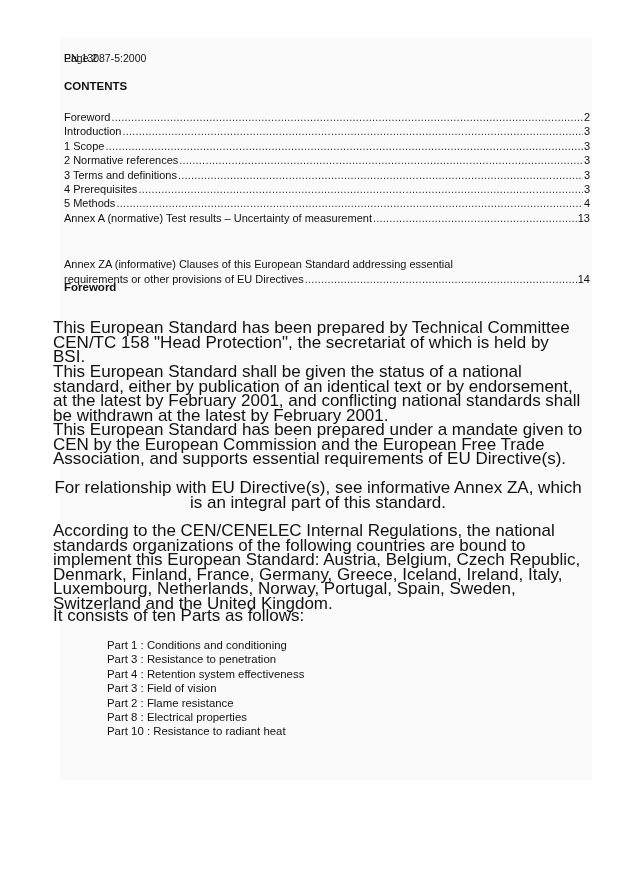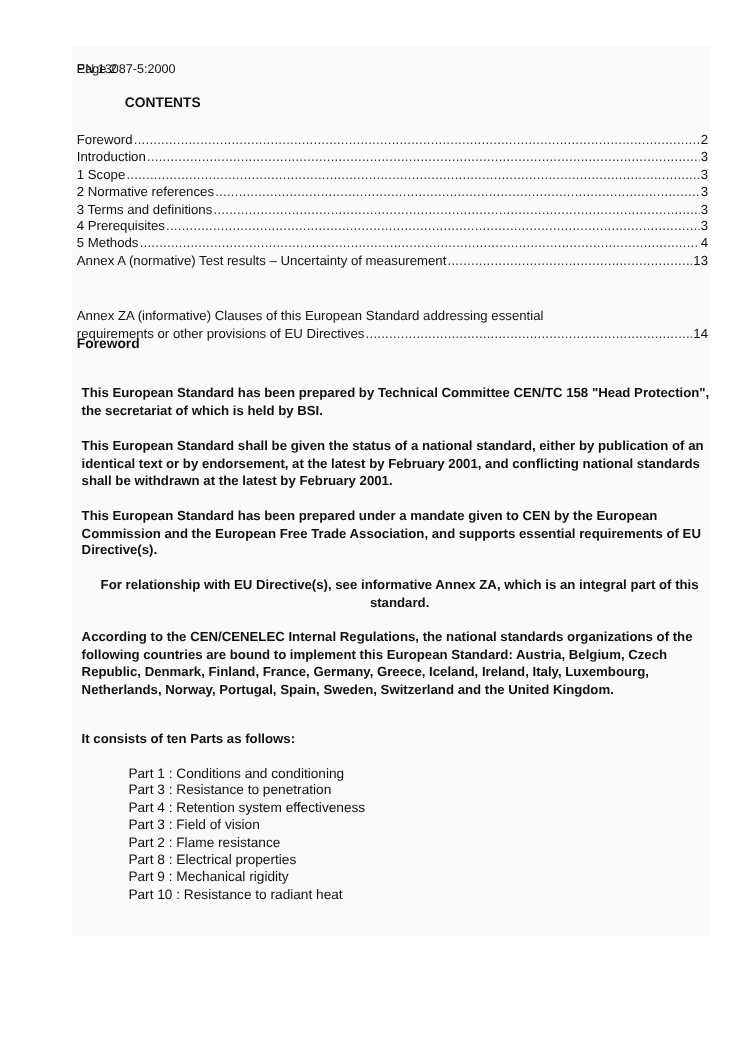--- a/index.html
+++ b/index.html
@@ -9,32 +9,32 @@
   .abs { position: absolute; left: 64px; }
   .hdr { font-size: 10.5px; line-height: 12px; }
   .h { font-size: 11.5px; font-weight: bold; }
   .toc { position: absolute; left: 64px; top: 110px; width: 526px; font-size: 11px; }
   .toc-row { display: flex; align-items: baseline; height: 14.4px; line-height: 14.4px; white-space: nowrap; }
   .toc-row .t { flex: 0 0 auto; }
   .toc-row .dots { flex: 1 1 auto; overflow: hidden; margin: 0 1px; color: #333; }
   .toc-row .dots::after { content: "........................................................................................................................................................................................................................................"; letter-spacing: 0.2px; }
   .toc-row .p { flex: 0 0 auto; }
   .toc-line { height: 14.4px; line-height: 14.4px; white-space: nowrap; margin-top: 32px; }
-  .para { position: absolute; left: 68px; width: 530px; font-size: 11px; line-height: 14.5px; margin: 0; font-weight: bold; }
+  .para { position: absolute; left: 53px; width: 530px; font-size: 17px; line-height: 14.5px; margin: 0; }
   .parts { position: absolute; left: 66px; top: 638px; font-size: 11.4px; line-height: 14.4px; margin-left: 41px; }
 </style>
 </head>
 <body>
 
 <div class="panel"></div>
 
 <div class="abs hdr" style="top:52px;">Page 2</div>
 <div class="abs hdr" style="top:52px;">EN 13087-5:2000</div>
 
-<div class="abs h" style="top:80px;margin-left:40px;">CONTENTS</div>
+<div class="abs h" style="top:80px;">CONTENTS</div>
 
 <div class="toc">
   <div class="toc-row">
       <span class="t">Foreword</span>
       <span class="dots"></span>
       <span class="p">2</span>
     </div>
   <div class="toc-row">
       <span class="t">Introduction </span>
       <span class="dots"></span>
@@ -89,15 +89,14 @@
 <p class="para" style="top:524px;width:528px;">According to the CEN/CENELEC Internal Regulations, the national standards organizations of the following countries are bound to implement this European Standard: Austria, Belgium, Czech Republic, Denmark, Finland, France, Germany, Greece, Iceland, Ireland, Italy, Luxembourg, Netherlands, Norway, Portugal, Spain, Sweden, Switzerland and the United Kingdom.</p>
 <p class="para" style="top:609px;">It consists of ten Parts as follows:</p>
 
 <div class="parts">
   <div>Part 1 : Conditions and conditioning</div>
   <div>Part 3 : Resistance to penetration</div>
   <div>Part 4 : Retention system effectiveness</div>
   <div>Part 3 : Field of vision</div>
   <div>Part 2 : Flame resistance</div>
   <div>Part 8 : Electrical properties</div>
-  <div>Part 9 : Mechanical rigidity</div>
   <div>Part 10 : Resistance to radiant heat</div>
 </div>
 
 </body></html>

